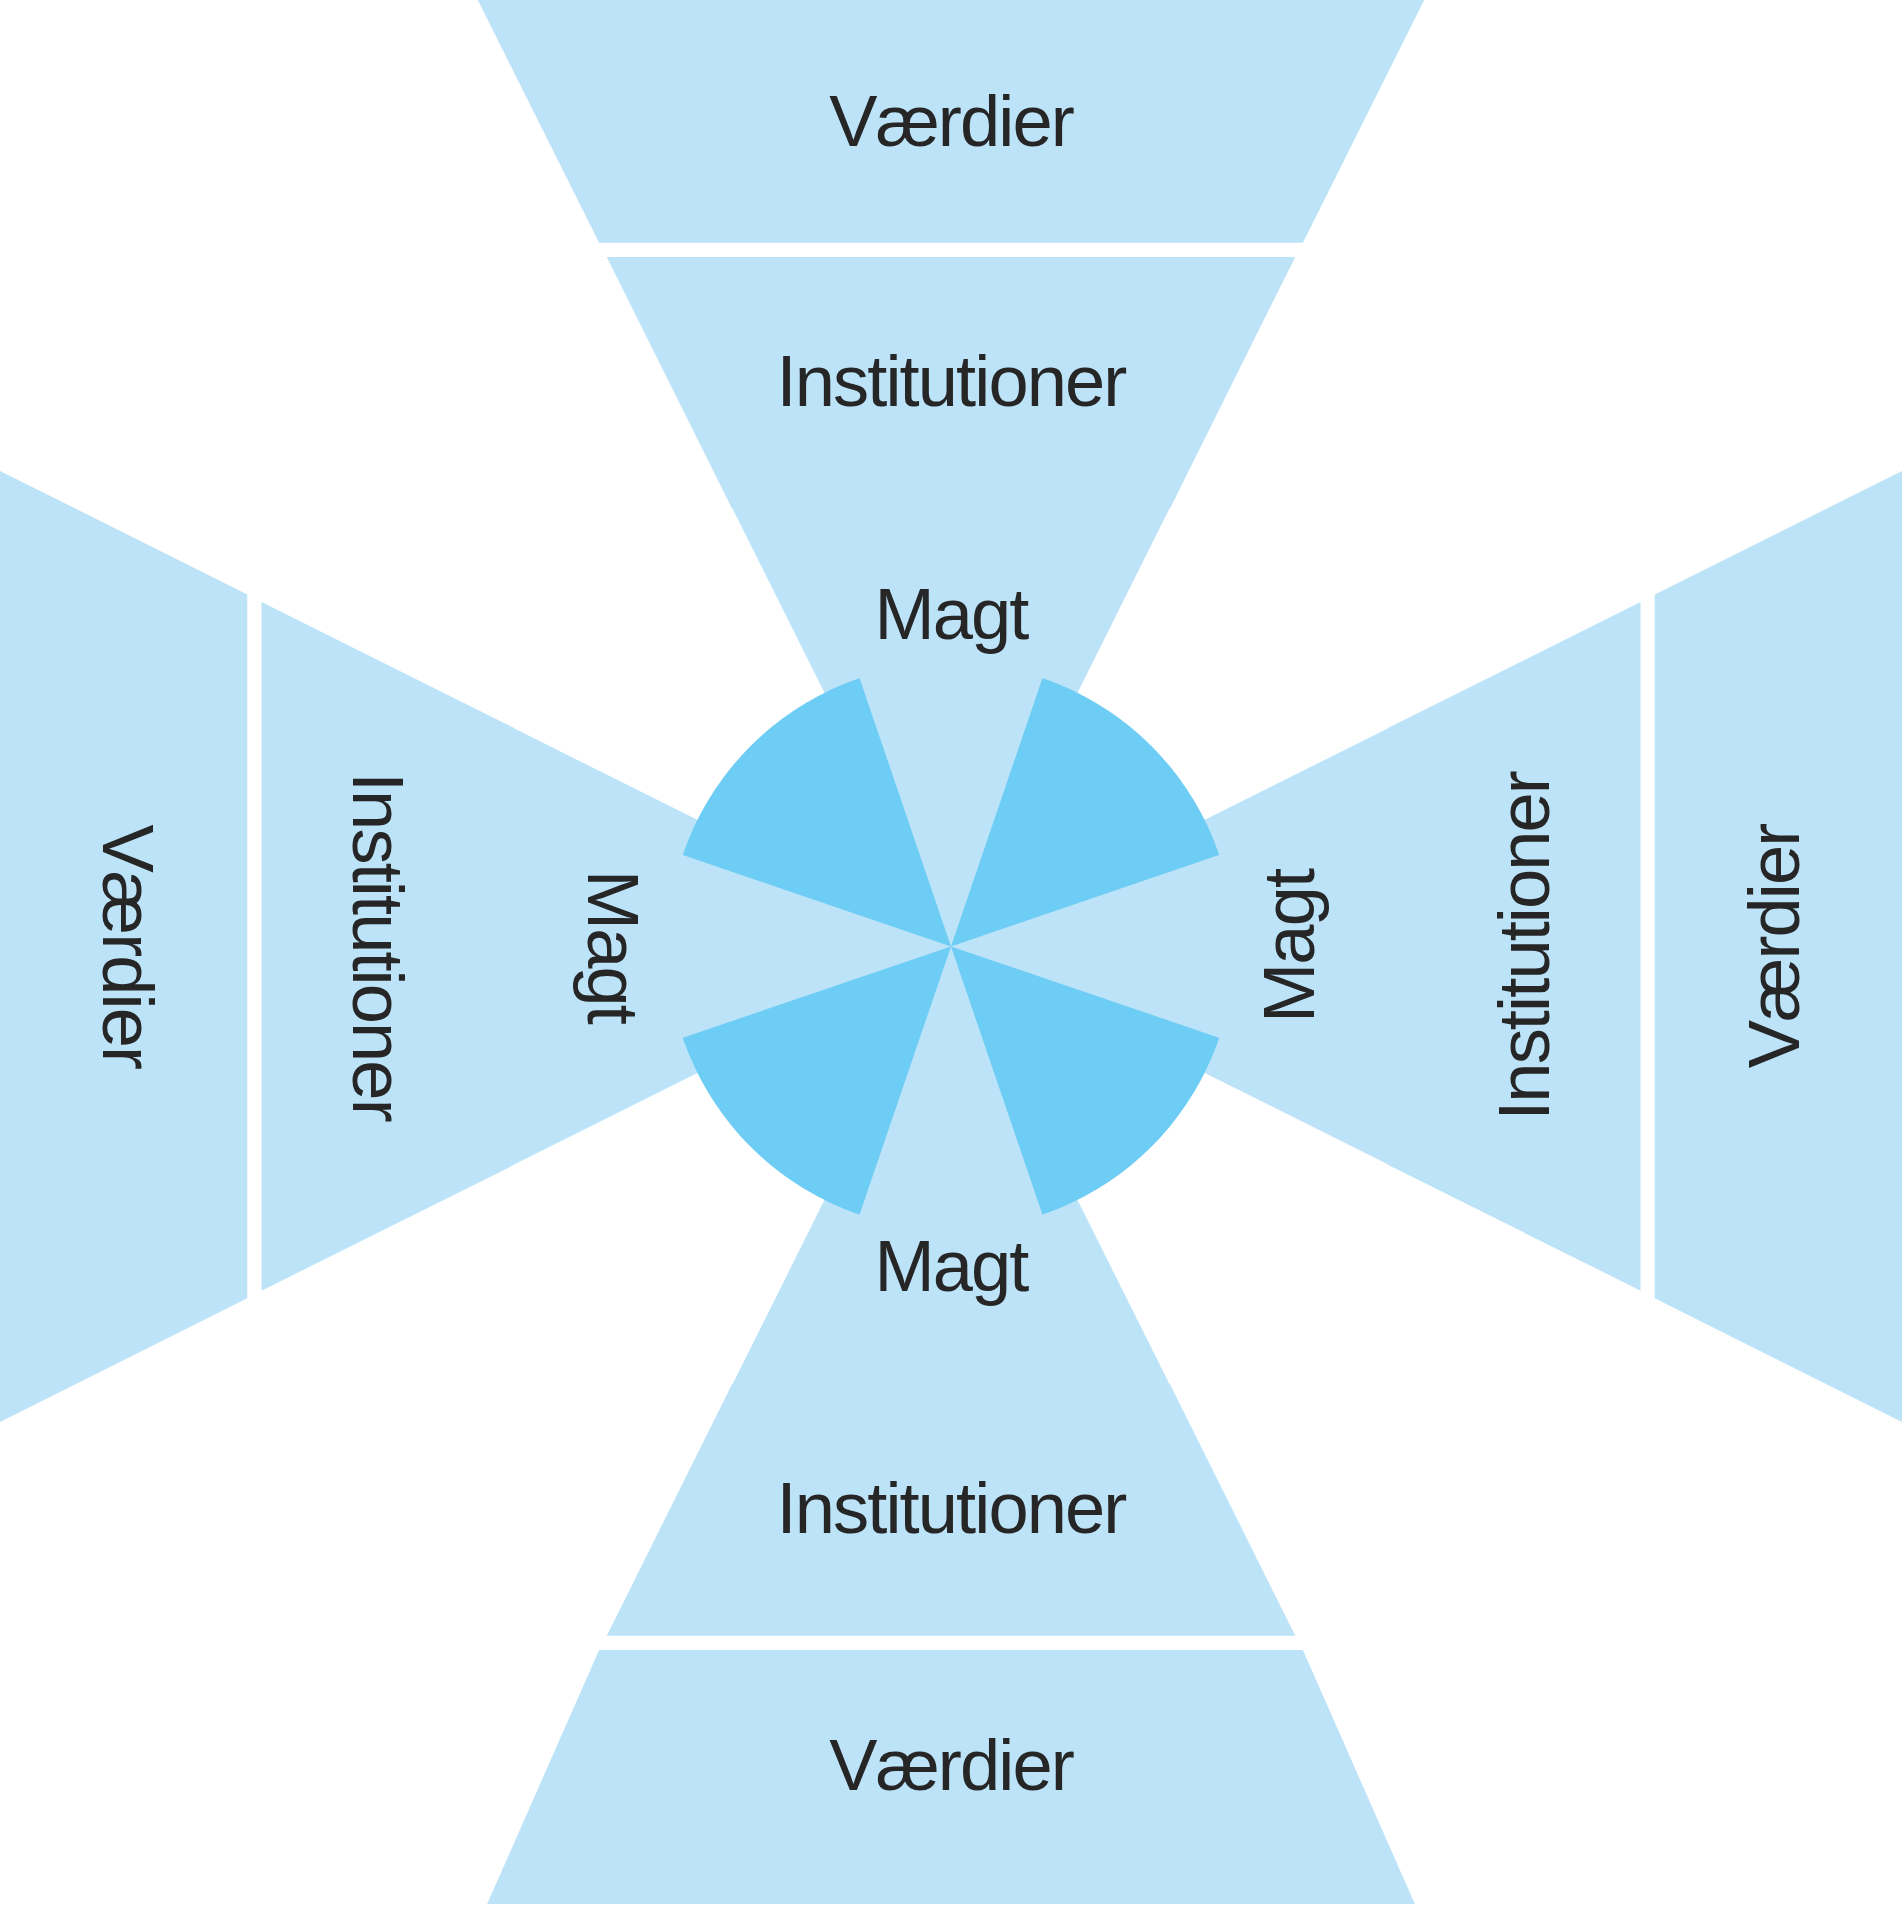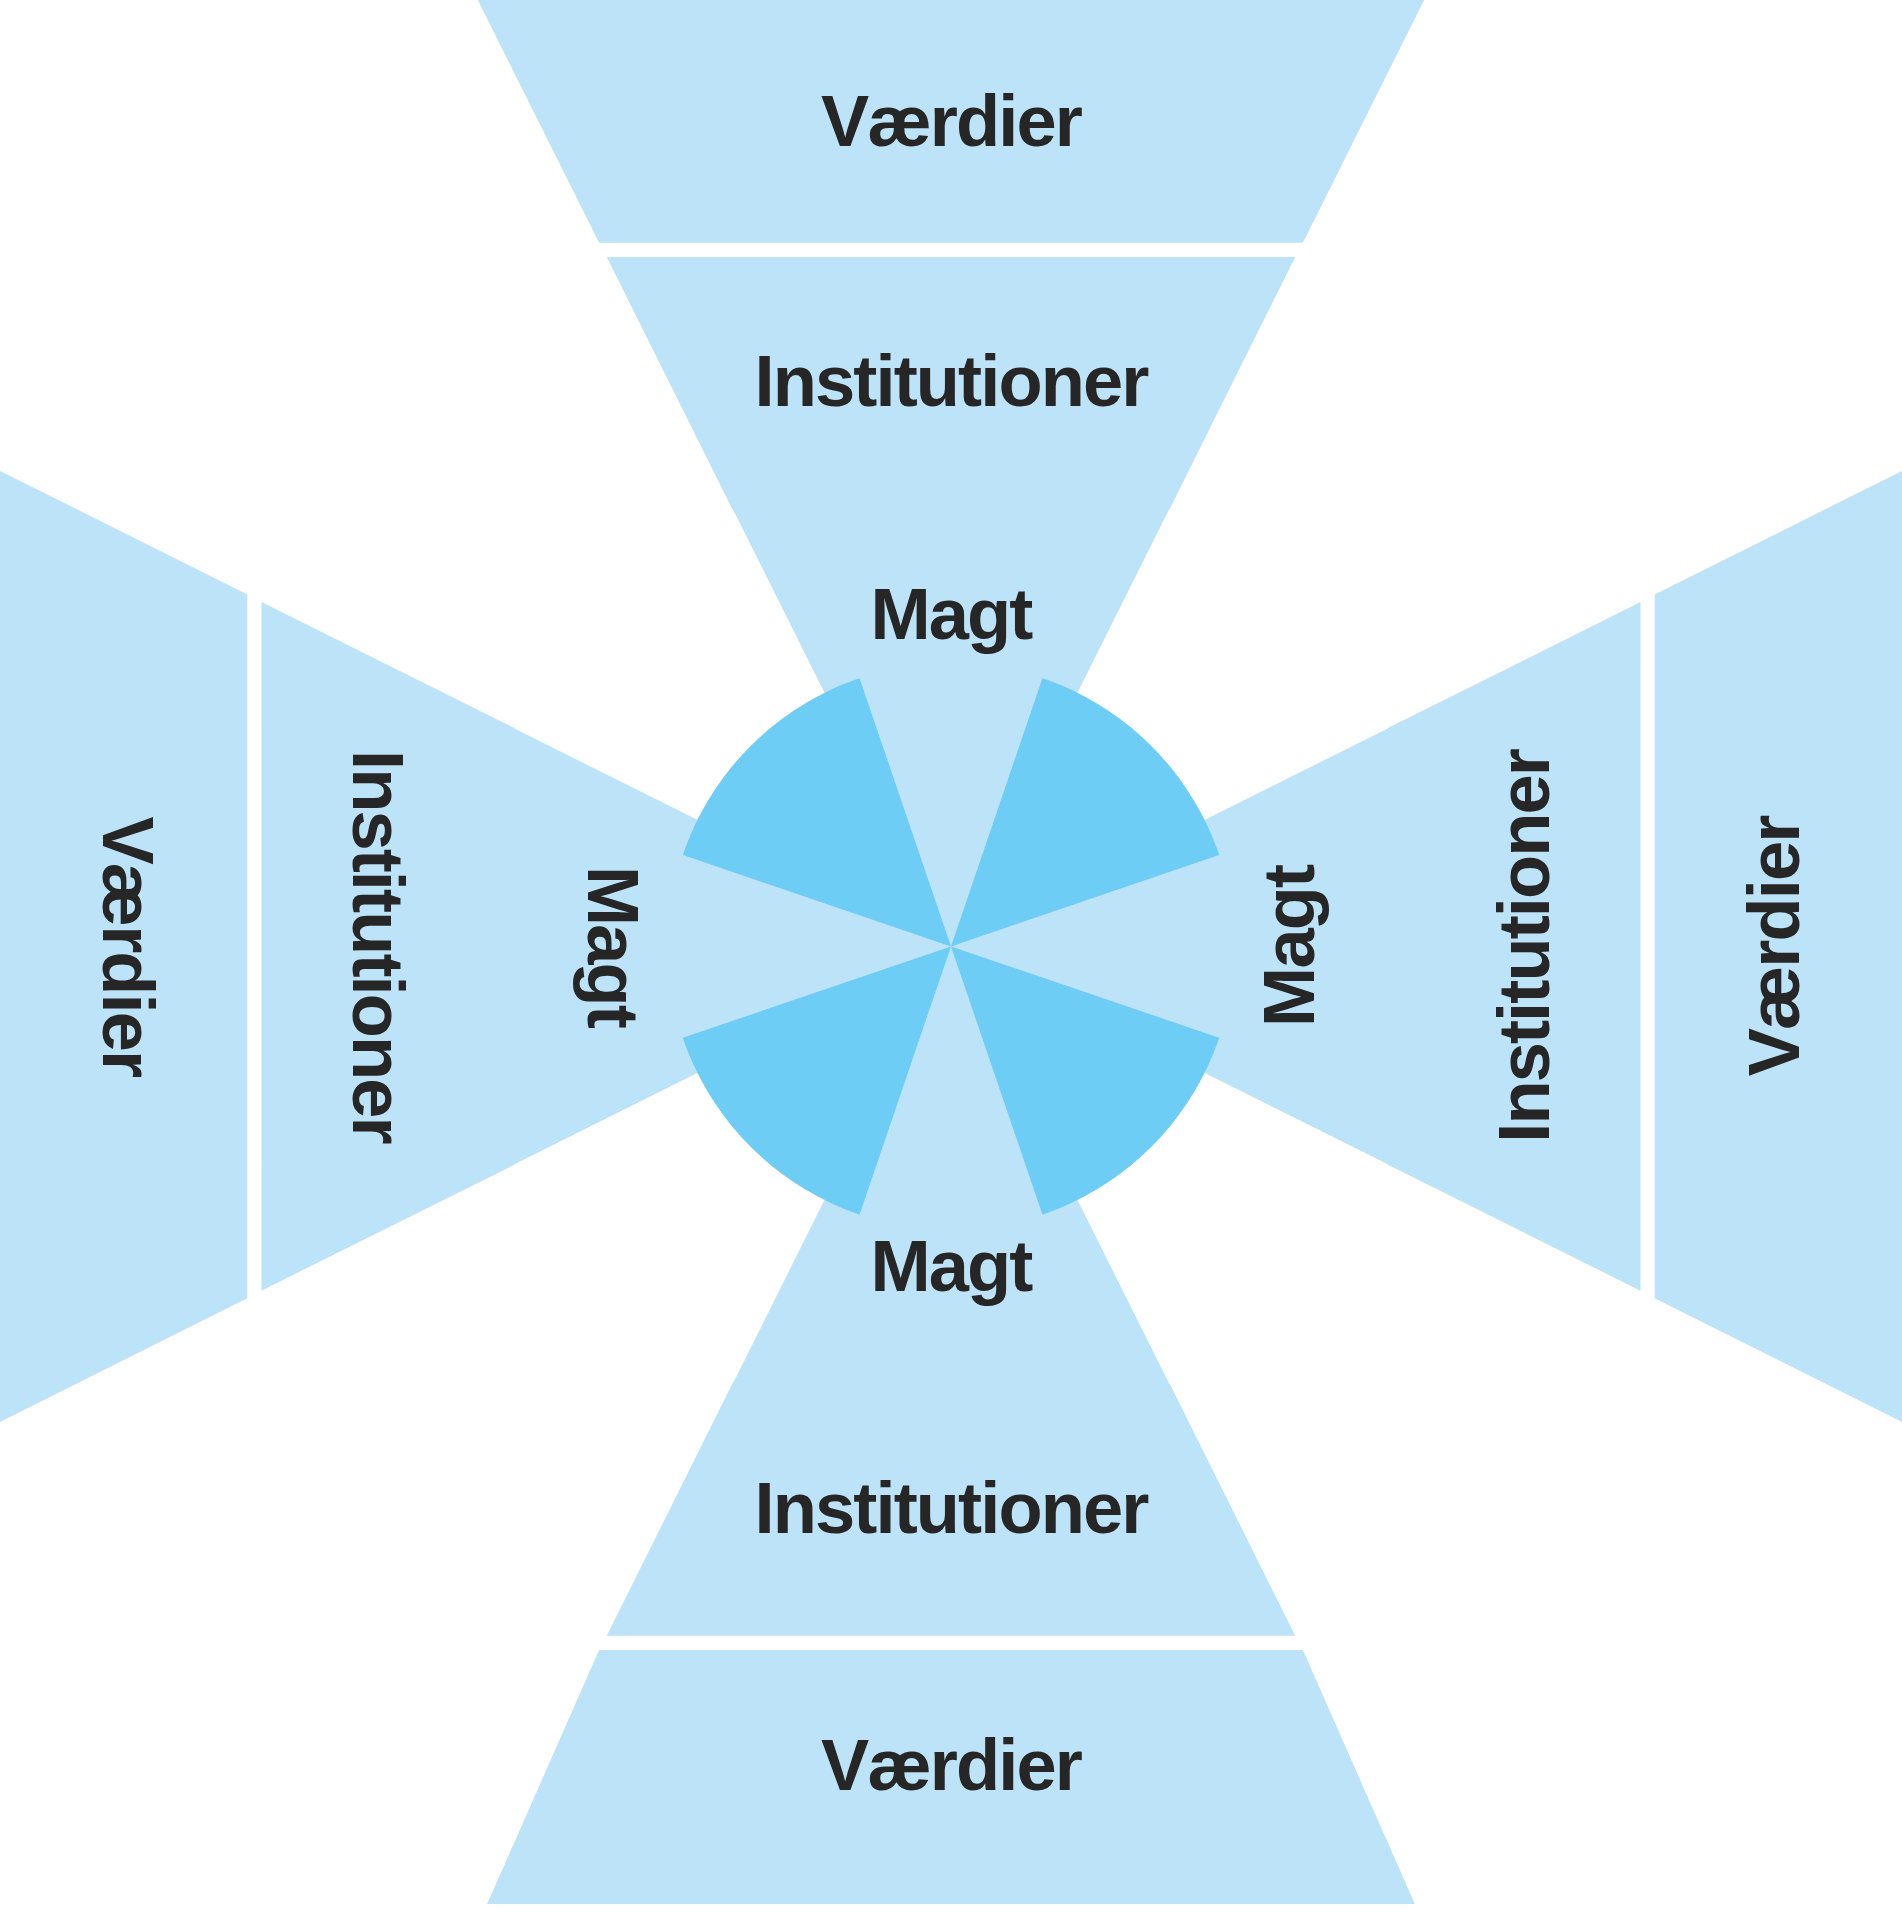--- a/index.html
+++ b/index.html
@@ -12,21 +12,20 @@
     margin:0;
     padding:0;
     background:var(--background);
   }
   .stage{
     position:relative;
     width:1902px;
     height:1904px;
     background:var(--background);
     overflow:hidden;
-    font-weight:bold;
   }
   svg{display:block}
   .band{
     fill:var(--wedge-light);
     stroke:none;
   }
   .center-circle{
     fill:var(--circle-dark);
     stroke:none;
   }

